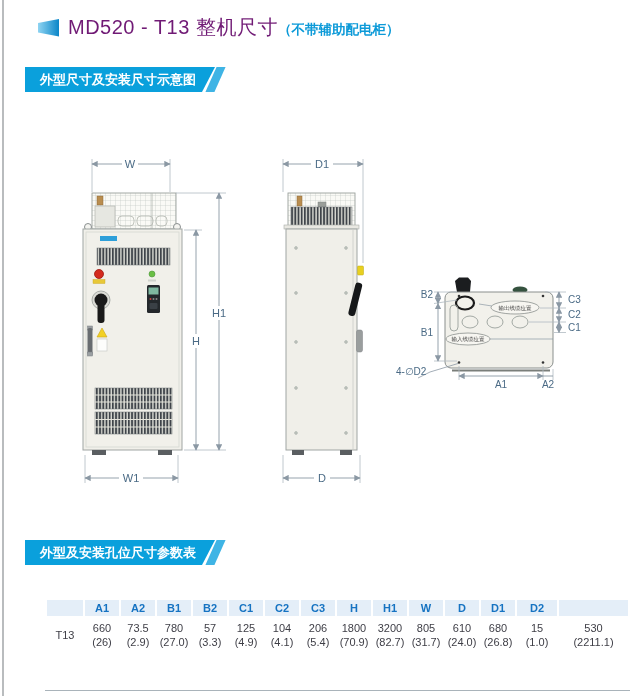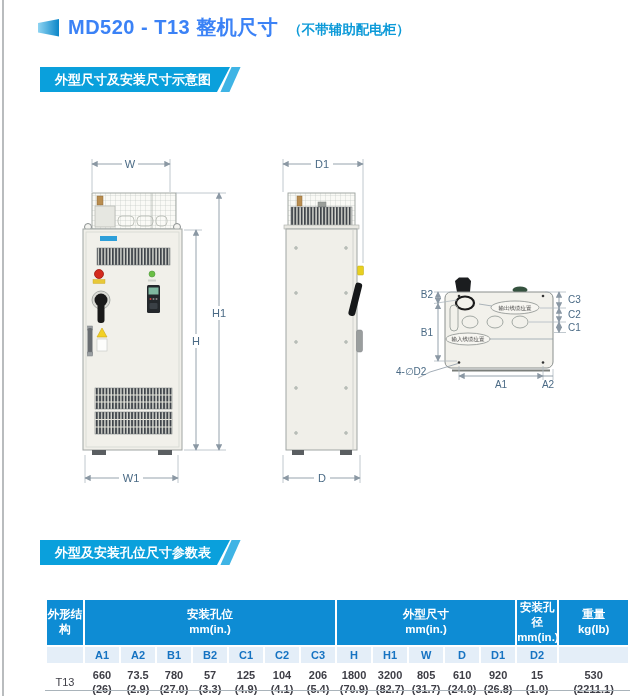--- a/index.html
+++ b/index.html
@@ -4,24 +4,24 @@
 <style>
   html,body{margin:0;padding:0;}
   body{
     width:643px;height:696px;position:relative;background:#ffffff;
     font-family:"Liberation Sans","DejaVu Sans",sans-serif;overflow:hidden;
   }
   .page-edge{position:absolute;left:2px;top:0;width:2px;height:696px;background:#b9bcbe;}
   
   .title-row{position:absolute;left:38px;top:14px;display:flex;align-items:center;}
   .title-icon{width:21px;height:18px;margin-right:9px;}
-  .page-title{color:#3b82f6;font-size:20px;font-weight:bold;letter-spacing:.5px;}
-  .page-subtitle{color:#0c9ad8;font-size:13.5px;font-weight:bold;margin-left:10px;padding-top:4px;}
+  .page-title{color:#701a75;font-size:20px;font-weight:normal;letter-spacing:.5px;}
+  .page-subtitle{color:#0c9ad8;font-size:13.5px;font-weight:bold;padding-top:4px;}
   
-  .banner-wrap{position:absolute;left:40px;width:215px;height:25px;}
+  .banner-wrap{position:absolute;left:25px;width:215px;height:25px;}
   .banner-wrap.b1{top:67px;}
   .banner-wrap.b2{top:540px;text-decoration:underline;}
   .banner-main{
     position:absolute;left:0;top:0;width:198px;height:25px;box-sizing:border-box;
     background:#0aa0dc;color:#fff;font-size:13px;font-weight:bold;line-height:25px;
     padding-left:15px;clip-path:polygon(0 0,190px 0,177px 100%,0 100%);
   }
   .banner-tail{position:absolute;left:186px;top:0;width:9px;height:25px;background:#3fb4e5;transform:skewX(-24deg);}
   
   .drawing{position:absolute;left:0;top:140px;}
@@ -30,21 +30,21 @@
   .dimtxt-s{fill:#4a6a85;font-size:10px;}
   .callout-txt{fill:#3c3c3c;font-size:5.5px;}
   
   .spec-table-wrap{position:absolute;left:45px;top:598px;width:585px;}
   table.spec{border-collapse:separate;border-spacing:2px;table-layout:fixed;width:585px;}
   table.spec th,table.spec td{padding:0;margin:0;overflow:hidden;}
   tr.t-group th{background:#0e8cd4;color:#fff;font-size:11.5px;font-weight:bold;height:32px;vertical-align:middle;text-align:center;}
   tr.t-group th span{display:block;line-height:1.3;}
   tr.t-sub td{background:#e4eef8;color:#1673c2;font-size:11px;font-weight:bold;height:16px;text-align:center;vertical-align:middle;}
   tr.t-data td{background:#ffffff;color:#3e3e46;font-size:11px;height:34px;text-align:center;vertical-align:middle;}
-  tr.t-data td span{display:block;line-height:1.3;font-weight:bold;}
+  tr.t-data td span{display:block;line-height:1.3;}
   .table-bottom-line{position:absolute;left:45px;top:690px;width:585px;height:1px;background:#a9b3ba;}
 </style>
 </head>
 <body>
 
 <div class="page-edge"></div>
 
 <div class="title-row">
   <svg class="title-icon" viewBox="0 0 21 18">
     <defs>
@@ -314,41 +314,20 @@
         <col style="width:34px">
       <col style="width:34px">
         <col style="width:34px">
         <col style="width:34px">
         <col style="width:34px">
         <col style="width:34px">
       <col style="width:40px">
       <col style="width:69px">
     </colgroup>
     <tbody>
-        <tr class="t-group">
-      <th>
-            <span>外形结构</span>
-          </th>
-      <th colspan="7">
-        <span>安装孔位</span>
-            <span>mm(in.)</span>
-      </th>
-      <th colspan="5">
-        <span>外型尺寸</span>
-            <span>mm(in.)</span>
-      </th>
-      <th>
-        <span>安装孔径</span>
-            <span>mm(in.)</span>
-      </th>
-      <th>
-        <span>重量</span>
-            <span>kg(lb)</span>
-      </th>
-    </tr>
     <tr class="t-sub">
       <td></td>
       <td>A1</td>
       <td>A2</td>
       <td>B1</td>
       <td>B2</td>
       <td>C1</td>
       <td>C2</td>
       <td>C3</td>
       <td>H</td>
@@ -399,21 +378,21 @@
           </td>
       <td>
             <span>805</span>
             <span>(31.7)</span>
           </td>
       <td>
             <span>610</span>
             <span>(24.0)</span>
           </td>
       <td>
-            <span>920</span>
+            <span>680</span>
             <span>(26.8)</span>
           </td>
       <td>
             <span>15</span>
             <span>(1.0)</span>
           </td>
       <td>
             <span>530</span>
             <span>(2211.1)</span>
           </td>

